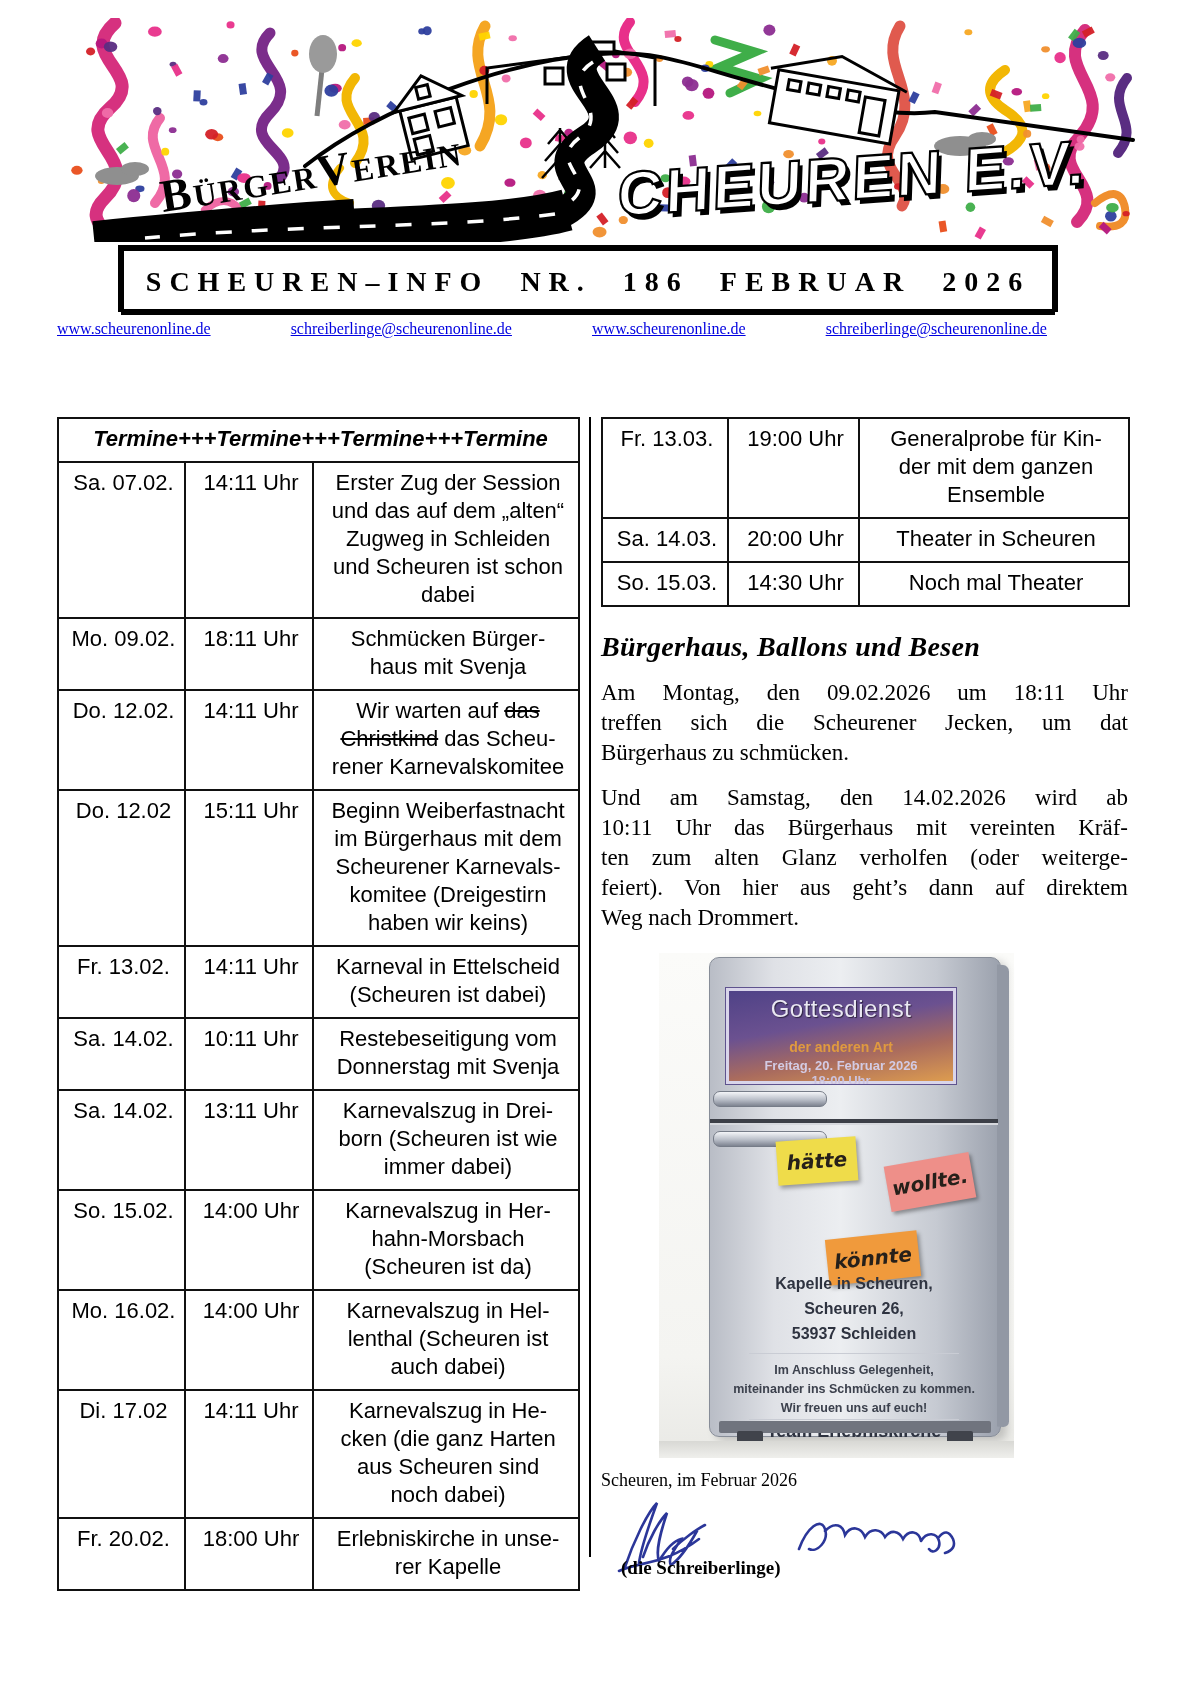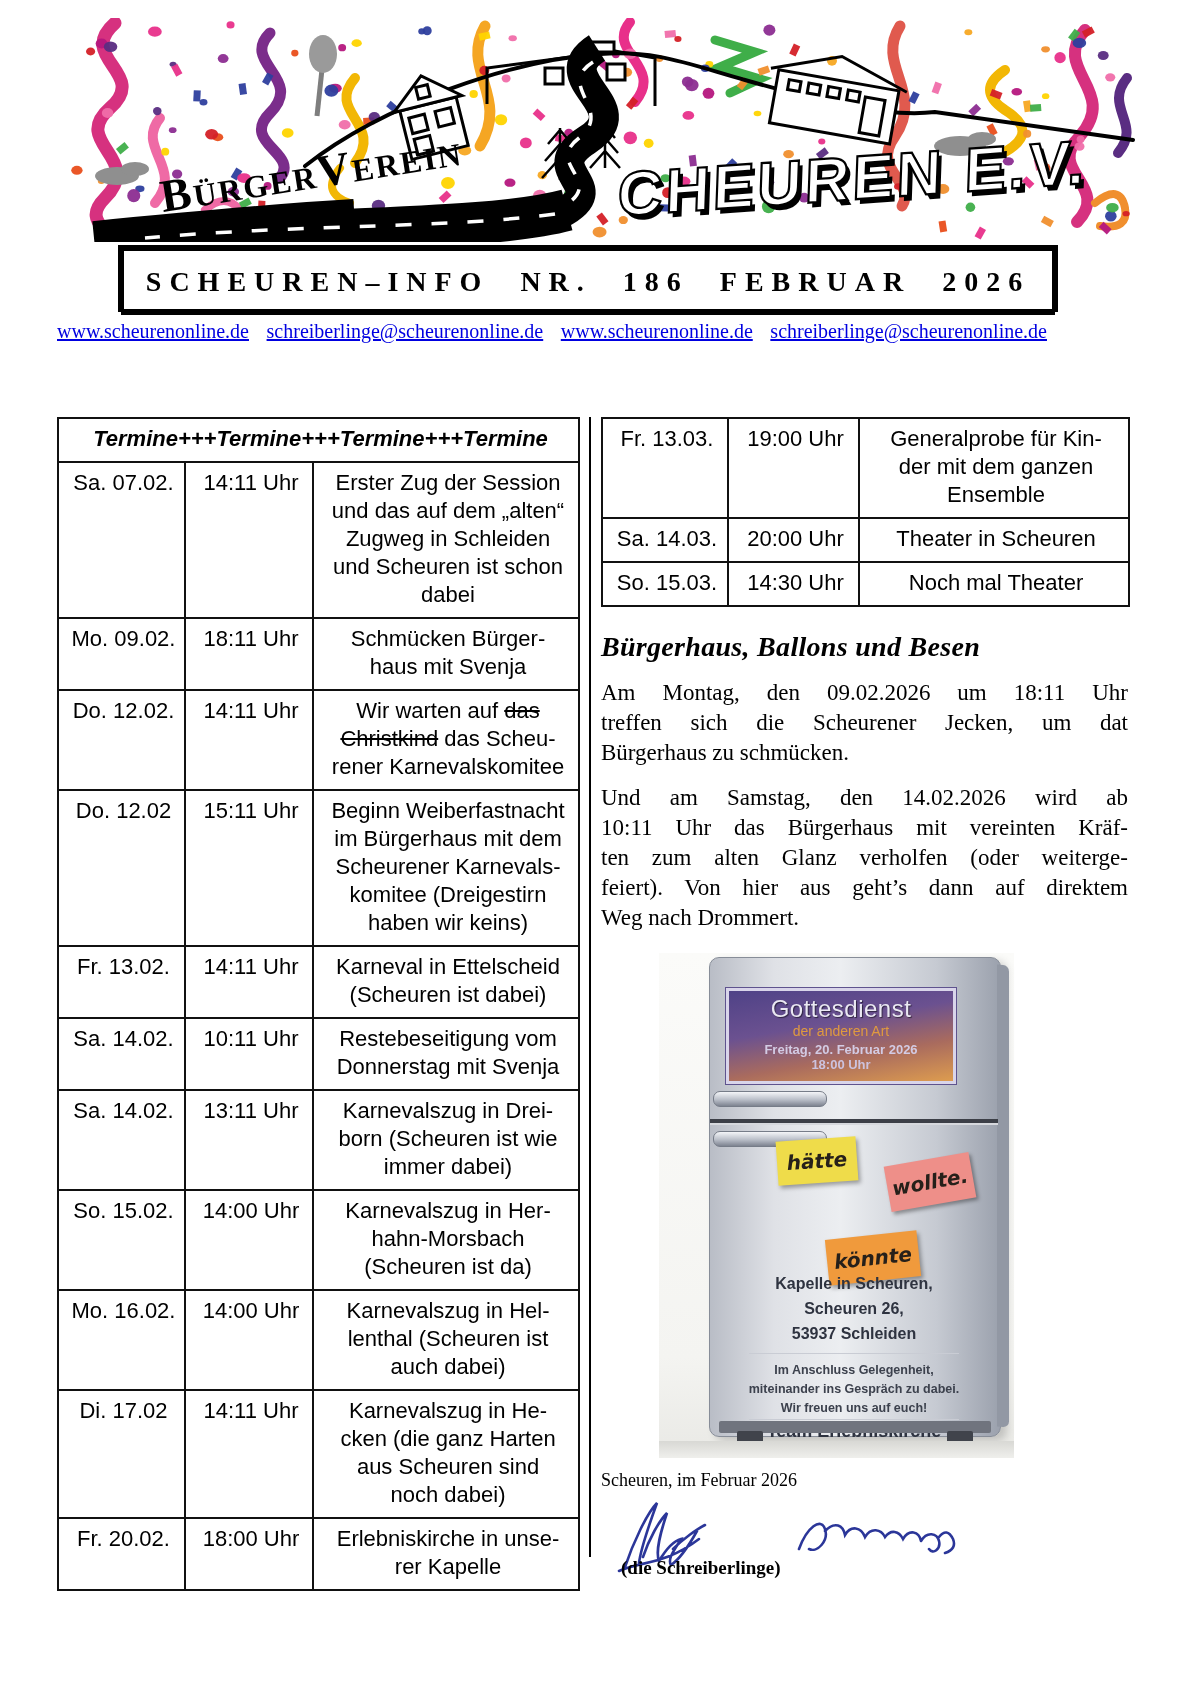--- a/index.html
+++ b/index.html
@@ -12,21 +12,21 @@
 
   
   .title-box{position:absolute;left:118px;top:245px;width:940px;height:67px;
              border:3px solid #000;box-sizing:border-box;background:#fff;}
   .title-inner{border:3px solid #000;height:100%;display:flex;align-items:center;justify-content:center;
                font-family:"Liberation Serif",serif;font-weight:bold;font-size:28px;
                letter-spacing:8px;word-spacing:16px;white-space:nowrap;}
 
   
   .links-row{position:absolute;left:57px;top:320px;width:990px;display:flex;justify-content:space-between;
-             font-family:"Liberation Serif",serif;font-size:20px;}
+             font-family:"Liberation Serif",serif;font-size:16px;}
   .links-row a{color:#0000e0;text-decoration:underline;}
 
   
   .col-left{position:absolute;left:57px;top:417px;width:521px;}
   .divider{position:absolute;left:589px;top:417px;width:2px;height:1140px;background:#000;}
   .col-right{position:absolute;left:601px;top:417px;width:527px;}
 
   table.sched{border-collapse:collapse;table-layout:fixed;background:#fff;}
   table.sched td{border:2px solid #111;vertical-align:top;
                  font-size:22px;line-height:28px;padding:6px 6px 8px 10px;text-align:center;}
@@ -56,21 +56,21 @@
   .handle{position:absolute;left:54px;width:112px;height:14px;border-radius:7px;
           background:linear-gradient(180deg,#f4f5f8 0%,#b9bec8 55%,#7d8390 100%);
           border:1px solid #767c88;}
   .handle.h1{top:138px;} .handle.h2{top:178px;}
   .poster{position:absolute;left:67px;top:35px;width:230px;height:96px;box-sizing:border-box;
           border:3px solid #d9d5ea;outline:1px solid #5f538e;
           background:linear-gradient(170deg,#4f4287 0%,#6b5190 38%,#a96b5e 68%,#dd9c4f 100%);
           text-align:center;color:#eae8f3;}
   .poster .p-title{font-size:24px;font-weight:normal;letter-spacing:0.5px;margin-top:4px;
                    text-shadow:1px 1px 1px rgba(0,0,0,0.55);}
-  .poster .p-sub{font-size:14px;font-weight:normal;color:#e09a3f;margin-top:0px;}
+  .poster .p-sub{font-size:14px;font-weight:bold;color:#e09a3f;margin-top:16px;}
   .poster .p-date{font-size:13px;font-weight:bold;color:#d3cbe4;margin-top:3px;}
   .poster .p-time{font-size:13px;font-weight:bold;color:#cdc3de;}
   .note{position:absolute;display:flex;align-items:center;justify-content:center;
         font-family:"DejaVu Sans",sans-serif;font-weight:bold;font-style:italic;
         font-size:20px;color:#26201a;box-shadow:2px 3px 4px rgba(0,0,0,0.35);}
   .fridge-text{position:absolute;left:50px;width:290px;text-align:center;color:#2e3340;}
   .ft-address{top:318px;font-weight:bold;font-size:16px;line-height:25px;}
   .ft-rule{position:absolute;left:90px;width:210px;height:1px;background:#c9ccd4;}
   .ft-info{top:408px;font-weight:bold;font-size:12.5px;line-height:19px;color:#3c414d;}
   .ft-team{top:468px;font-weight:bold;font-size:18px;}
@@ -487,21 +487,21 @@
           <div class="note" style="left: 168px; top: 282px; width: 92px; height: 46px; background: rgb(240, 154, 60); transform: rotate(-6deg);">könnte</div>
         </div>
       <div class="fridge-text ft-address" id="address-lines">
           <div>Kapelle in Scheuren,</div>
           <div>Scheuren 26,</div>
           <div>53937 Schleiden</div>
         </div>
       <div class="ft-rule" style="top:400px"></div>
       <div class="fridge-text ft-info" id="info-lines">
           <div>Im Anschluss Gelegenheit,</div>
-          <div>miteinander ins Gespräch zu dabei.</div>
+          <div>miteinander ins Schmücken zu kommen.</div>
           <div>Wir freuen uns auf euch!</div>
         </div>
       <div class="ft-rule" style="top:466px"></div>
       <div class="fridge-text ft-team">Team Erlebniskirche</div>
       <div class="fridge-text ft-teamsub">Pastoraler Raum Hellenthal/Schleiden</div>
       <div class="fridge-base"></div>
       <div class="foot" style="left:78px"></div>
       <div class="foot" style="left:288px"></div>
       <div class="floor"></div>
     </div>

